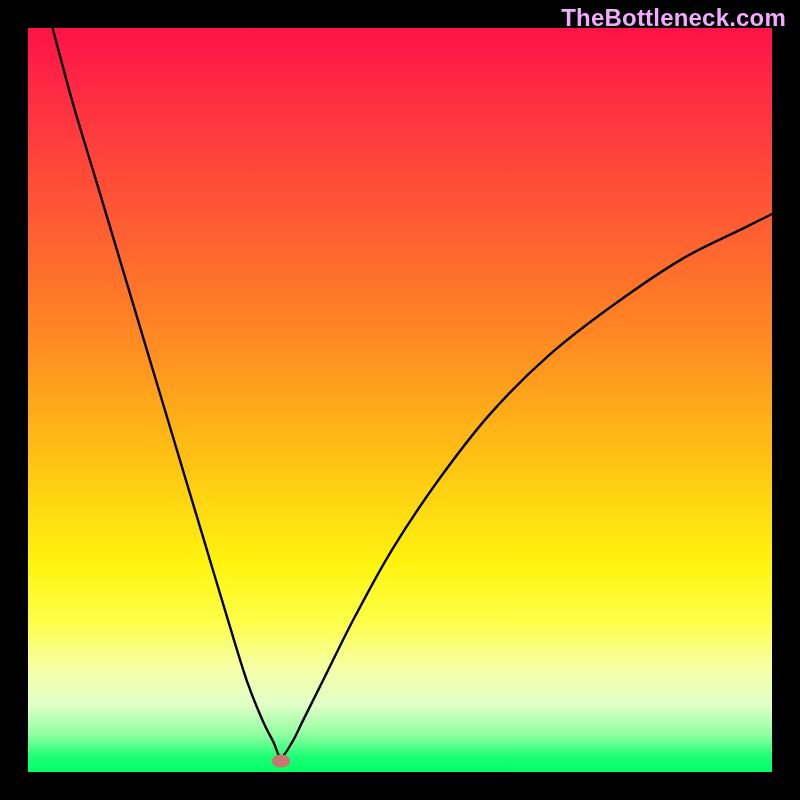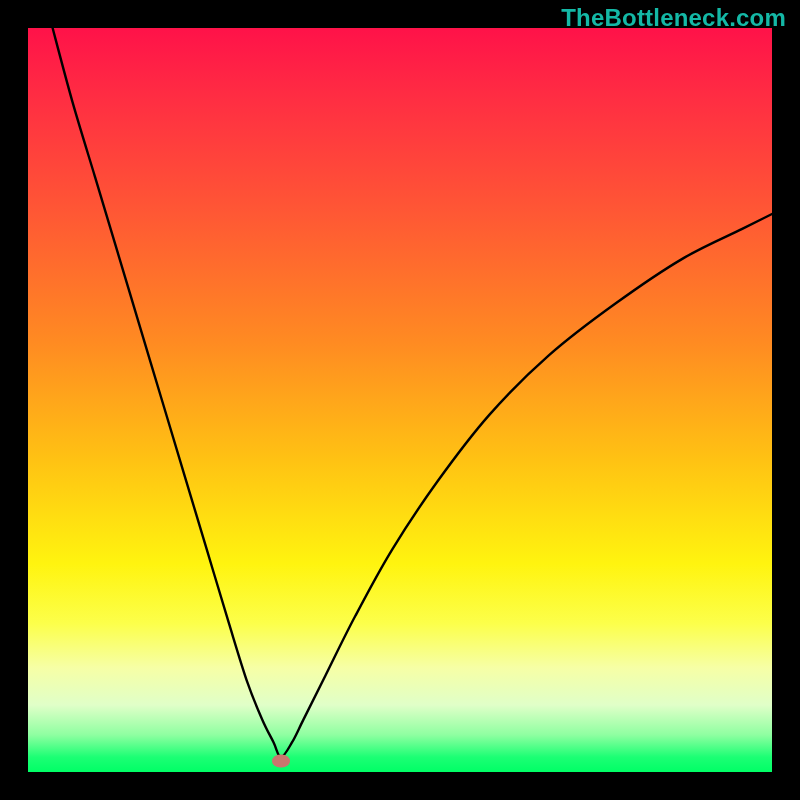--- a/index.html
+++ b/index.html
@@ -10,21 +10,21 @@
     height: 800px;
     background: #000;
   }
   .watermark {
     position: absolute;
     top: 4px;
     right: 14px;
     font-family: Arial, Helvetica, sans-serif;
     font-size: 24px;
     font-weight: 600;
-    color: #14b8a6;
+    color: #f0abfc;
     letter-spacing: 0.2px;
     z-index: 10;
   }
   .plot {
     position: absolute;
     left: 28px;
     top: 28px;
     width: 744px;
     height: 744px;
     overflow: hidden;

